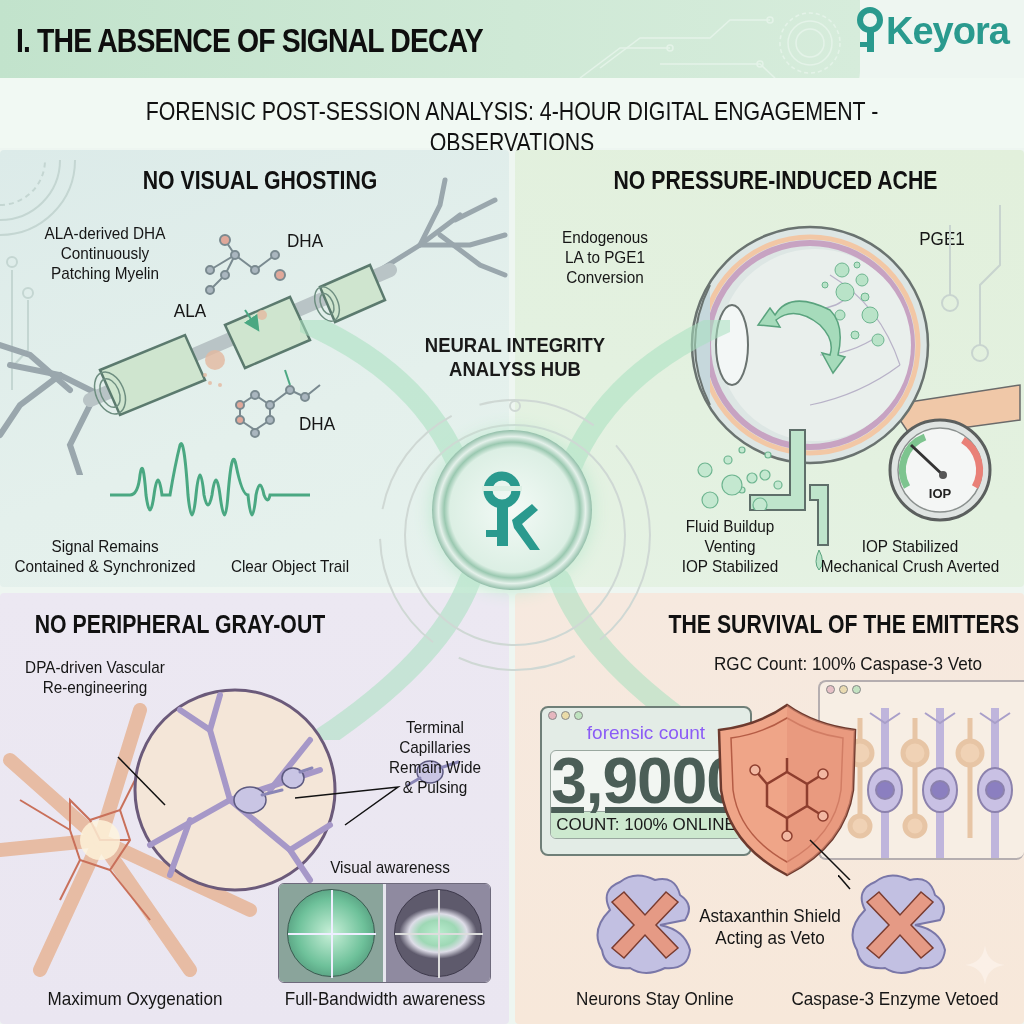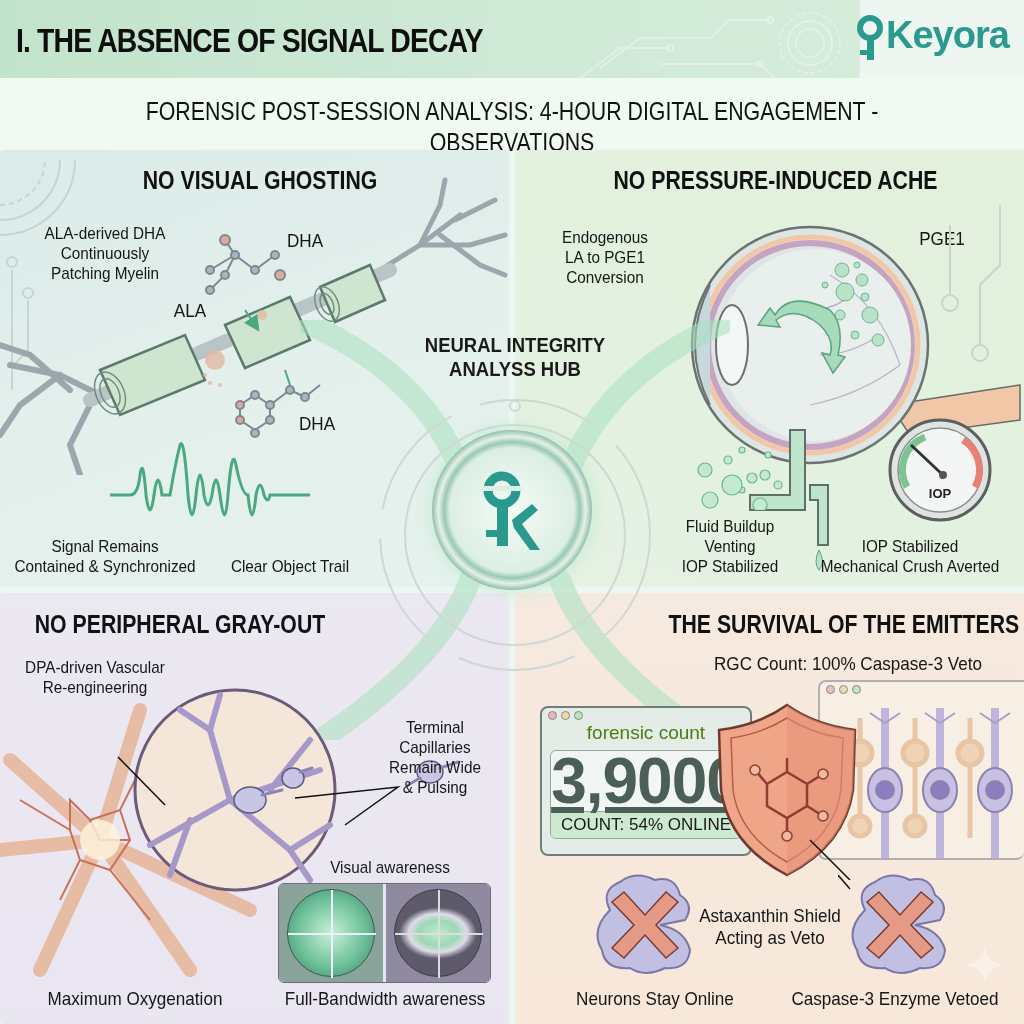--- a/index.html
+++ b/index.html
@@ -19,22 +19,22 @@
     border-bottom-right-radius: 26px;
   }
   .main-title {
     left: 16px; top: 22px;
     font-family: "Liberation Sans", sans-serif;
     font-weight: bold; font-size: 33px; letter-spacing: -1px;
     transform: scaleX(0.86); transform-origin: left center;
     color: #0e0e0e;
   }
   .logo {
-    left: 856px; top: 14px; width: 160px; height: 56px;
-    display: flex; 
+    left: 856px; top: 3px; width: 160px; height: 56px;
+    display: flex; align-items: center;
   }
   .logo-text {
     font-weight: bold; font-size: 38px; color: #2a9a8e; letter-spacing: -1px;
     margin-left: -4px;
   }
   .subtitle-band {
     left: 0; top: 78px; width: 1024px; height: 70px;
     background: #f1f9f3;
   }
   .subtitle {
@@ -69,21 +69,21 @@
     transform: scaleX(0.88); transform-origin: center;
   }
 
   
   .win {
     border: 2px solid #6f7f78; border-radius: 8px;
     background: #e3ece6;
   }
   .win-bar { height: 16px; display: flex; gap: 4px; padding: 3px 6px; }
   .dot { width: 9px; height: 9px; border-radius: 50%; border: 1px solid #888; }
-  .count-title { font-size: 23px; text-align: center; color: #4d7c0f; margin-top: 2px; }
+  .count-title { font-size: 23px; text-align: center; color: #8b5cf6; margin-top: 2px; }
   .count-box {
     margin: 6px 8px 0 8px; border: 1.5px solid #9aa8a0; border-radius: 6px;
     background: #f2f6f2; overflow: hidden;
   }
   .count-num { font-size: 58px; font-weight: bold; color: #4b5e57; text-align: center; line-height: 70px; letter-spacing: -1px; }
   .count-foot { background: #cde9cf; border-top: 1.5px solid #9aa8a0; font-size: 19px; text-align: center; padding: 5px 0; transform: none; }
 </style>
 </head>
 <body>
 
@@ -461,21 +461,21 @@
 
 <div class="abs win" style="left:540px;top:706px;width:212px;height:150px;">
   <div class="win-bar">
     <span class="dot" style="background:#e6b7bf;"></span>
     <span class="dot" style="background:#eadba8;"></span>
     <span class="dot" style="background:#bfe3bf;"></span>
   </div>
   <div class="count-title" style="font-size:19px;margin-top:-2px;">forensic count</div>
   <div class="count-box">
     <div class="count-num" style="font-size:64px;line-height:60px;text-decoration:underline;">3,9000</div>
-    <div class="count-foot" style="font-size:17px;padding:3px 0;">COUNT: 54% ONLINE</div>
+    <div class="count-foot" style="font-size:17px;padding:3px 0;">COUNT: 100% ONLINE</div>
   </div>
 </div>
 
 <svg class="abs" style="left:715px;top:700px;" width="145" height="180">
   <path d="M72 5 Q100 25 140 30 L138 90 Q130 145 72 175 Q14 145 6 90 L4 30 Q44 25 72 5 Z" fill="#efa588" stroke="#6e3a2e" stroke-width="2.5"></path>
   <path d="M72 18 Q98 34 128 38 L126 90 Q120 135 72 162 Q24 135 18 90 L16 38 Q46 34 72 18 Z" fill="none" stroke="#b55c45" stroke-width="1.5"></path>
   <path d="M72 5 L72 175 Q130 145 138 90 L140 30 Q100 25 72 5 Z" fill="#e5937a" opacity="0.6"></path>
   <g stroke="#8e3e2e" stroke-width="2.5" fill="none">
     <path d="M72 72 L92 84 L92 106 L72 118 L52 106 L52 84 Z"></path>
     <path d="M92 84 L108 74"></path>

